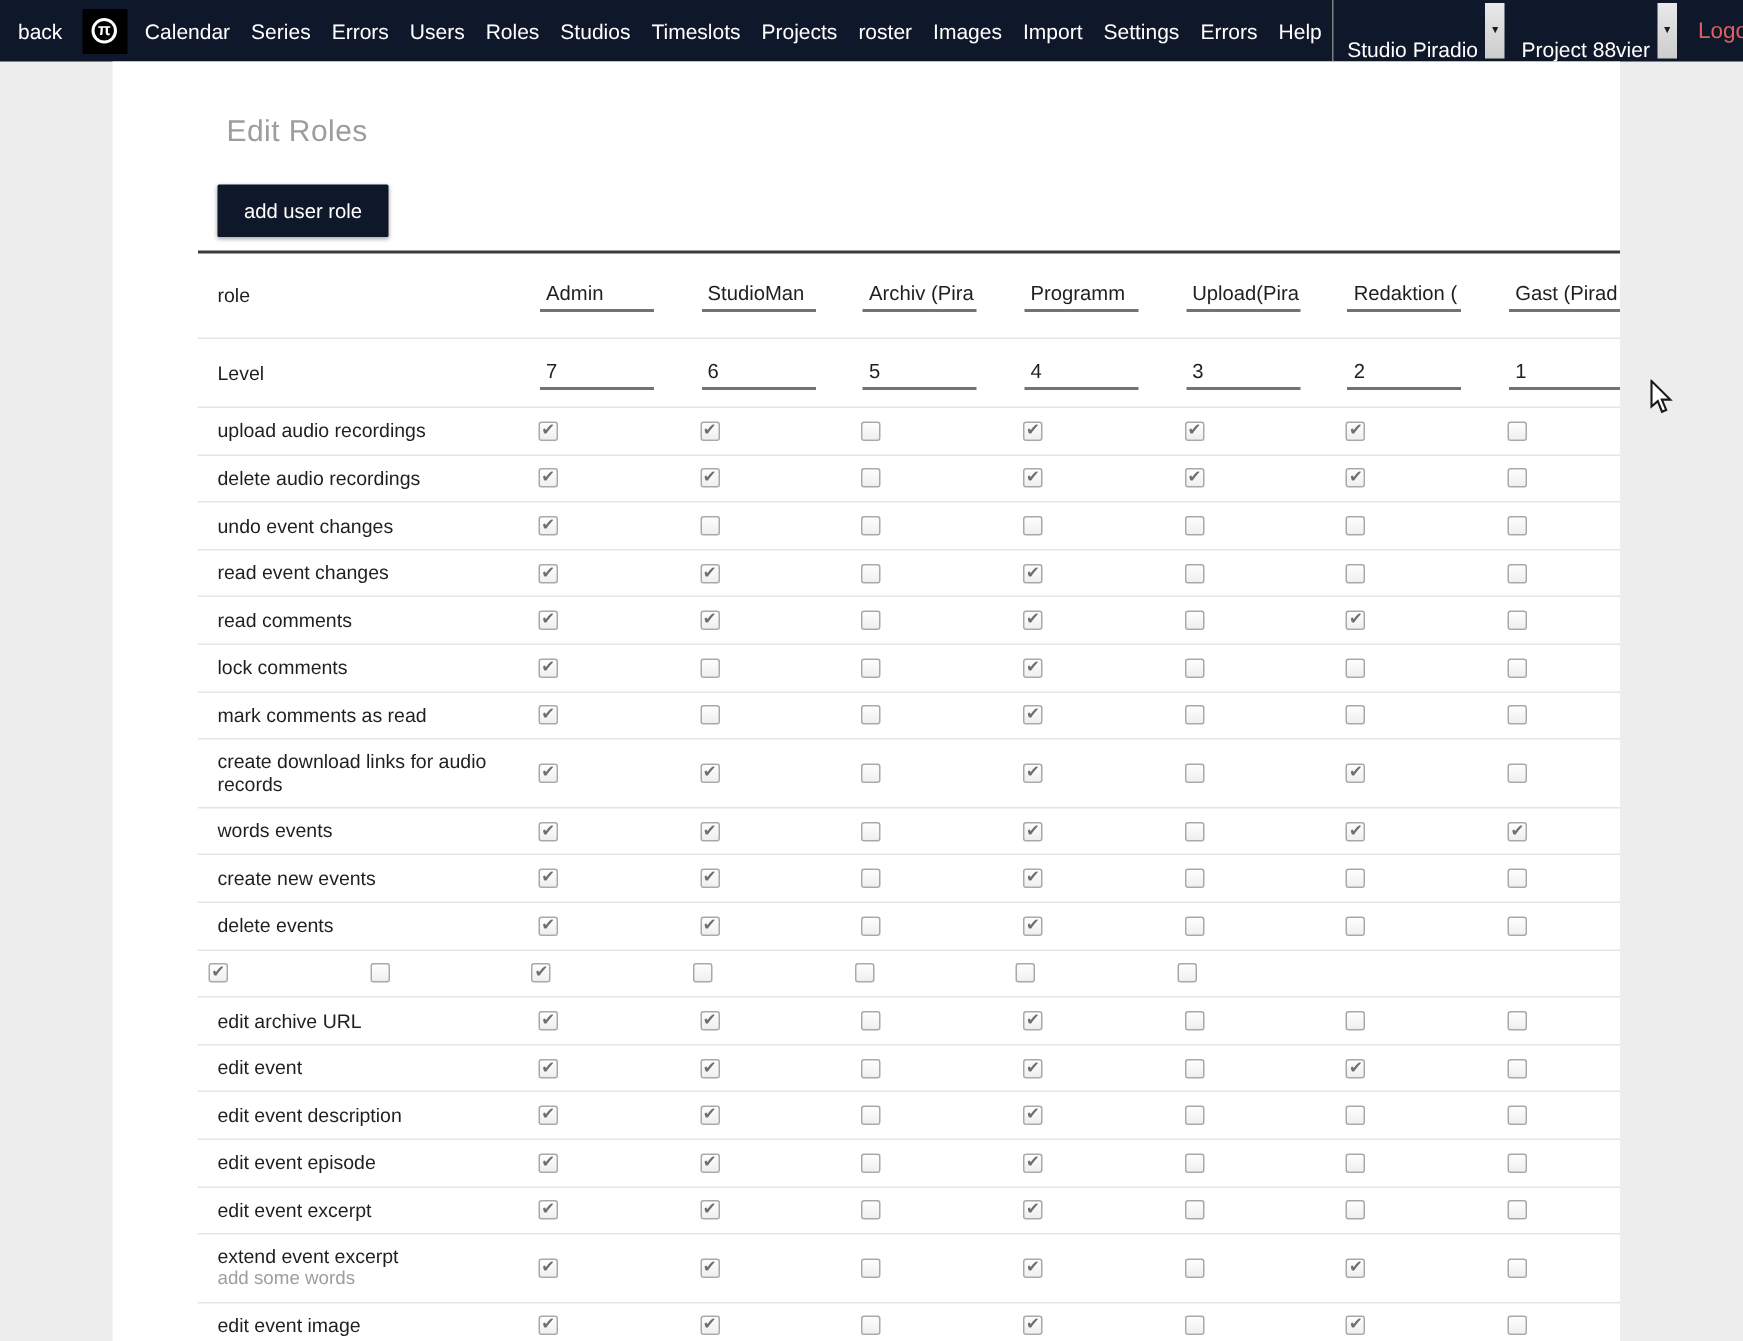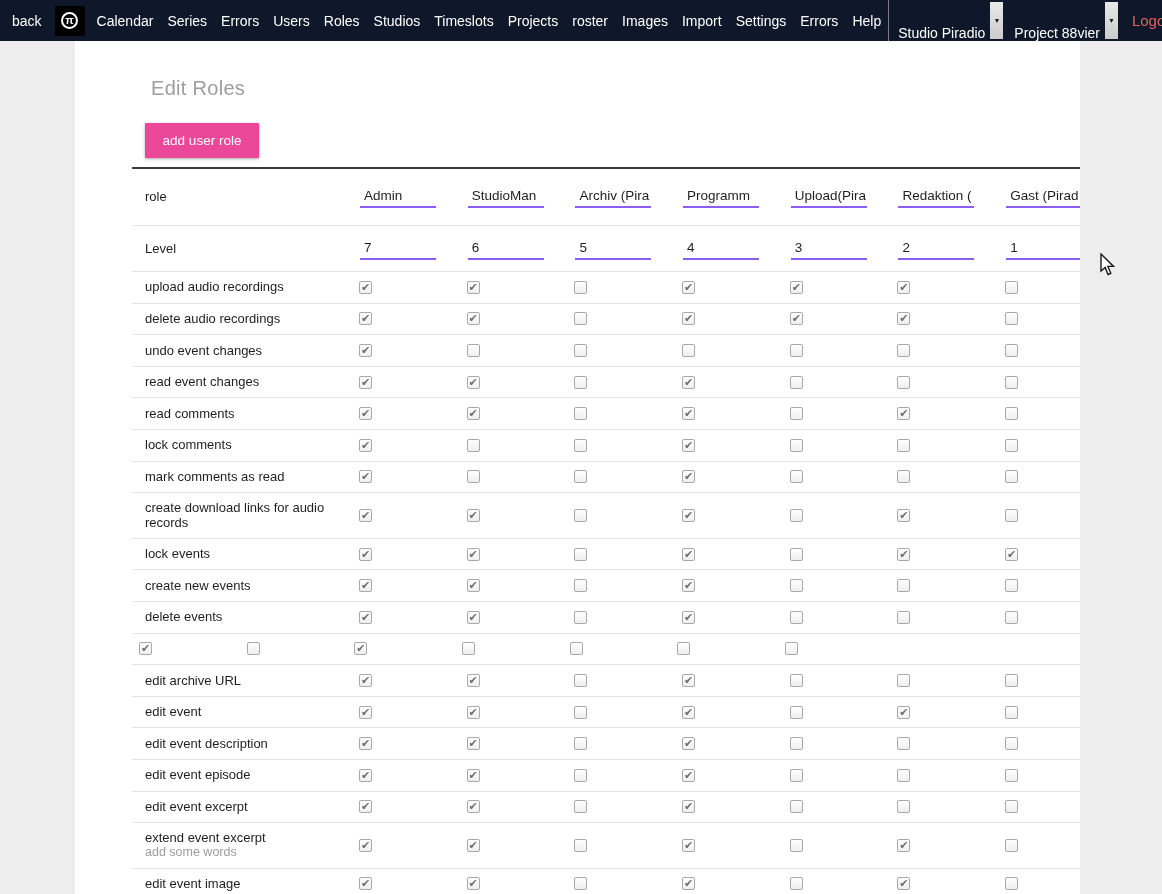--- a/index.html
+++ b/index.html
@@ -44,38 +44,38 @@
   .content {
     position:absolute; left:75px; top:41px; width:1005px; height:853px;
     background:#fff; overflow:hidden;padding-left:44px;
   }
   .page-title {
     margin:36px 0 0 32px; font-size:20px; font-weight:normal; color:#9b9da0;
     letter-spacing:.3px;
   }
   .add-role-btn {
     display:block; margin:23px 0 0 26px; width:114px; height:35px;
-    background:#ec4899; color:#fff; border:none; font-size:13.5px;
+    background:#0f172a; color:#fff; border:none; font-size:13.5px;
     font-family:"Liberation Sans", sans-serif; cursor:pointer;
     box-shadow:0 1px 3px rgba(0,0,0,.35); border-radius:1px;
   }
 
   
   .roles-table { margin:9px 0 0 13px; width:974px; border-top:2px solid #3a3a3a; }
   .t-row { display:flex; align-items:center; border-bottom:1px solid #e4e4e4; }
   .label-cell {
     width:220px; padding:6.5px 14px 6.5px 13px; font-size:13px;
     line-height:15.8px; color:#1f1f1f;
   }
   .sub-label { color:#9e9e9e; font-size:12.5px; }
   .col { width:107.7px; flex:0 0 auto; }
   .hdr-row { height:57px; }
   .lvl-row { height:46px; }
   .role-input, .level-input {
-    width:76px; margin-left:8px; border:none; border-bottom:2px solid #8b5cf6;
+    width:76px; margin-left:8px; border:none; border-bottom:2px solid #737373;
     font-size:13.5px; font-family:"Liberation Sans", sans-serif;
     padding:2px 0 3px 4px; outline:none; background:transparent; color:#1f1f1f;
   }
   .perm-row { min-height:31.6px; }
   .cb {
     width:13px; height:13px; margin-left:7px; border:1px solid #a9a9a9;
     border-radius:2px; background:linear-gradient(180deg,#fefefe,#efefef);
     display:flex; align-items:center; justify-content:center;
     font-size:11px; color:#6f6f6f; cursor:pointer; line-height:1;
   }
@@ -334,21 +334,21 @@
             <div class="cb"></div>
           </div>
           <div class="col">
             <div class="cb">✔</div>
           </div>
           <div class="col">
             <div class="cb"></div>
           </div>
         </div>
         <div class="t-row perm-row">
-          <div class="label-cell">lock events</div>
+          <div class="label-cell">words events</div>
           <div class="col">
             <div class="cb">✔</div>
           </div>
           <div class="col">
             <div class="cb">✔</div>
           </div>
           <div class="col">
             <div class="cb"></div>
           </div>
           <div class="col">

